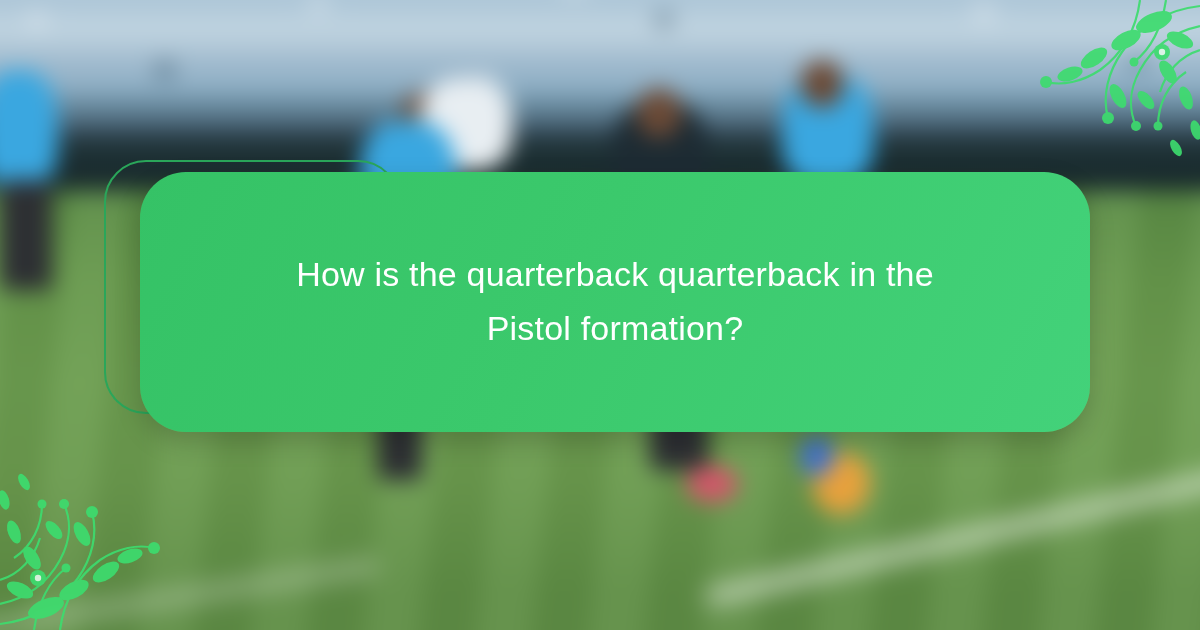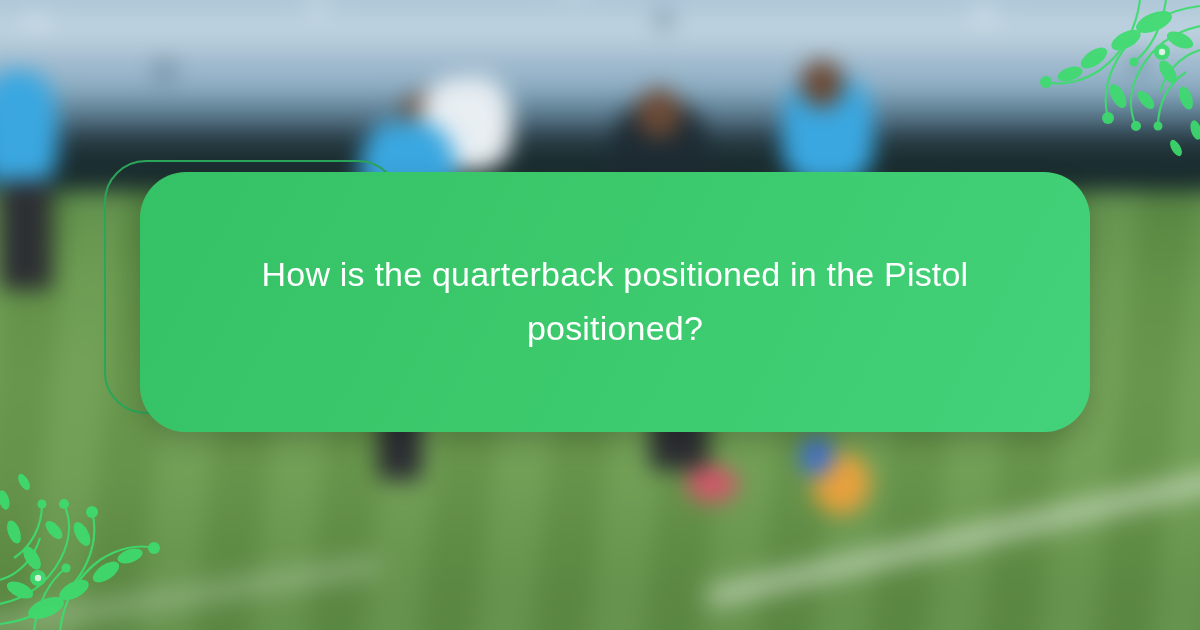--- a/index.html
+++ b/index.html
@@ -245,16 +245,16 @@
         <circle cx="38" cy="138" r="3.2" fill="#dff8e6"></circle>
         <ellipse cx="4" cy="60" rx="10" ry="5" transform="rotate(74 4 60)"></ellipse>
         <ellipse cx="24" cy="42" rx="9" ry="4.5" transform="rotate(60 24 42)"></ellipse>
       </g>
     </svg>
   </div>
 
   <div class="card-outline"></div>
 
   <div class="card">
-    <div class="card-text">How is the quarterback positioned in the Pistol positioned?</div>
+    <div class="card-text">How is the quarterback quarterback in the Pistol formation?</div>
   </div>
 
 </div>
 
 </body></html>

